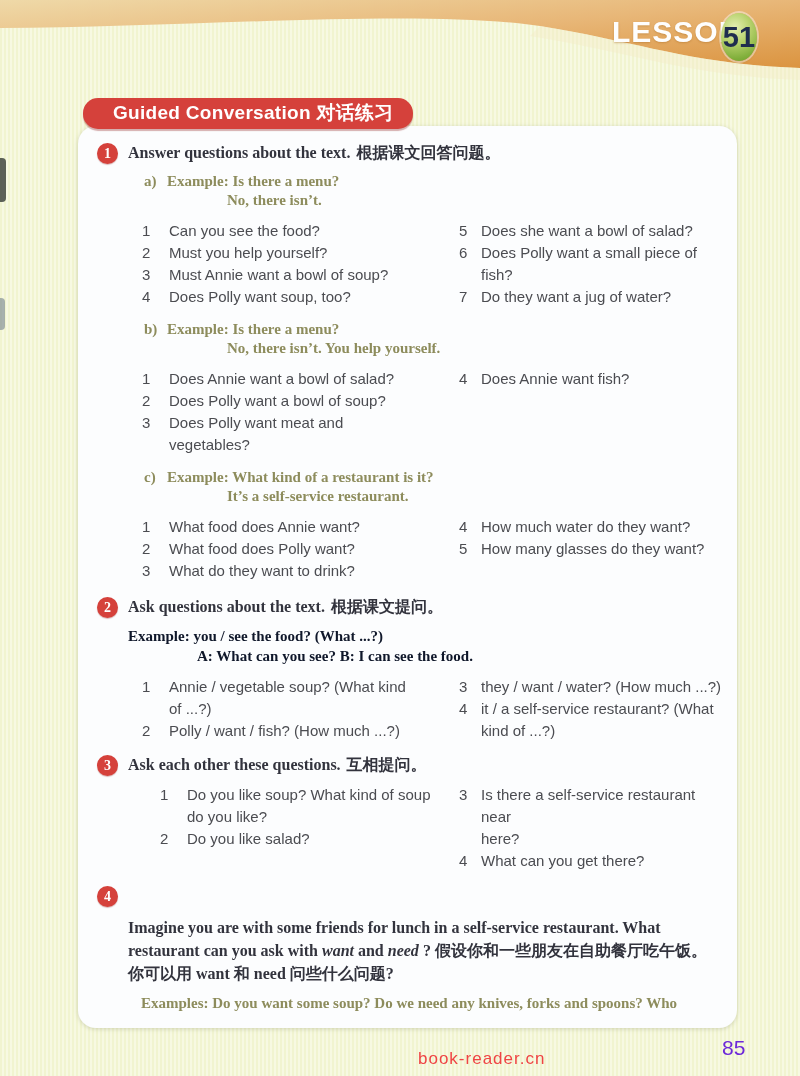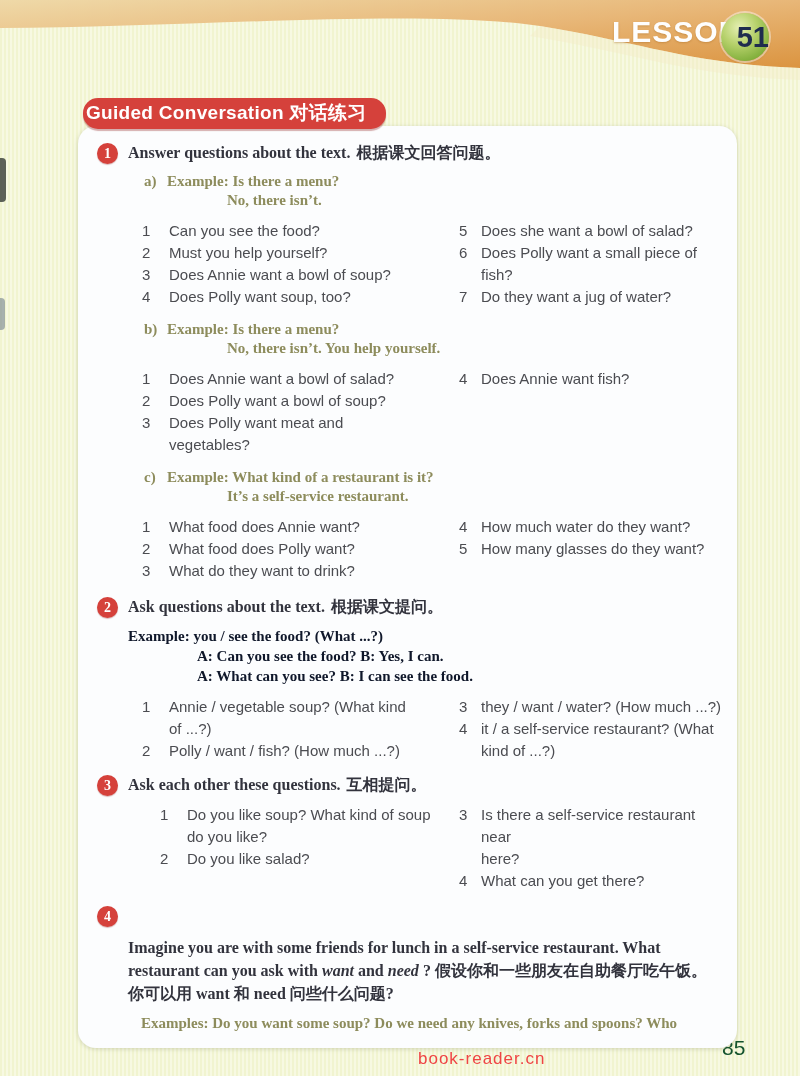--- a/index.html
+++ b/index.html
@@ -10,33 +10,33 @@
   }
   
   .band{position:absolute;top:0;left:0;width:800px;height:96px;}
   .lesson-word{
     position:absolute;top:15px;left:612px;
     font:bold 30px/34px "Liberation Sans",sans-serif;
     color:#fefefe;letter-spacing:1px;
     text-shadow:0 1px 2px rgba(170,110,40,.45);
   }
   .lesson-badge{
-    position:absolute;top:13px;left:721px;width:48px;height:48px;border-radius:50%;
+    position:absolute;top:13px;left:721px;width:36px;height:48px;border-radius:50%;
     background:radial-gradient(circle at 38% 30%,#e5efb2 0%,#b5d06a 40%,#7fae3a 78%,#6a9a2d 100%);
     box-shadow:0 0 0 2px rgba(255,255,255,.45), 0 1px 3px rgba(120,90,30,.4);
-    display:flex;align-items:center;justify-content:flex-end;
+    display:flex;align-items:center;justify-content:center;
   }
   .lesson-badge span{
     font:bold 29px/29px "Liberation Sans",sans-serif;color:#1f2c4e;
   }
   
   .banner{
     position:absolute;top:98px;left:83px;z-index:3;
     background:#d5413b;border-radius:15px;
-    padding:4px 19px 5px 3px;
+    padding:4px 19px 5px 30px;
     box-shadow:0 2px 1px rgba(140,30,25,.35);
   }
   .banner span{
     font:bold 19px/22px "Liberation Sans",sans-serif;color:#ffffff;letter-spacing:.3px;
   }
   
   .card{
     position:absolute;top:126px;left:78px;width:659px;z-index:2;
     background:#fcfdfe;border-radius:18px;
     box-shadow:0 1px 4px rgba(110,120,80,.28);
@@ -80,21 +80,21 @@
   .it{font-style:italic;}
   
   .smudge1{position:absolute;left:0;top:158px;width:6px;height:44px;background:#424741;
            border-radius:0 4px 4px 0;opacity:.85;}
   .smudge2{position:absolute;left:0;top:298px;width:5px;height:32px;background:#7d8a92;
            border-radius:0 4px 4px 0;opacity:.65;}
   
   .watermark{position:absolute;left:418px;top:1049px;
              font:400 17px/20px "Liberation Sans",sans-serif;color:#ef4444;letter-spacing:1px;}
   .pagenum{position:absolute;left:722px;top:1036px;
-           font:400 21px/24px "Liberation Sans",sans-serif;color:#14532d;}
+           font:400 21px/24px "Liberation Sans",sans-serif;color:#6d28d9;}
 </style>
 </head>
 <body>
 
 <div class="band">
   <svg width="800" height="96" viewBox="0 0 800 96">
     <defs>
       <linearGradient id="bandg" x1="0" y1="0" x2="1" y2="1">
         <stop offset="0" stop-color="#efd9a8"></stop>
         <stop offset="0.5" stop-color="#e8b778"></stop>
@@ -139,21 +139,21 @@
         <div class="qrow">
             <span class="qn">1</span>
             <span class="qt">Can you see the food?</span>
           </div>
         <div class="qrow">
             <span class="qn">2</span>
             <span class="qt">Must you help yourself?</span>
           </div>
         <div class="qrow">
             <span class="qn">3</span>
-            <span class="qt">Does Annie want a bowl of soup?</span>
+            <span class="qt">Must Annie want a bowl of soup?</span>
           </div>
         <div class="qrow">
             <span class="qn">4</span>
             <span class="qt">Does Polly want soup, too?</span>
           </div>
       </div>
       <div class="qcol right">
         <div class="qrow">
             <span class="qn">5</span>
             <span class="qt">Does she want a bowl of salad?</span>
@@ -237,21 +237,20 @@
 
   <div class="sec">
     <div class="exh">
       <div class="badge">2</div>
       <div class="t">
         <span>Ask questions about the text.</span><span class="zh">根据课文提问。</span>
       </div>
     </div>
     <div class="ex2gex">
       <div class="l1"><span>Example:</span> <span>you / see the food? (What ...?)</span></div>
-      <div class="l2">A: Can you see the food? B: Yes, I can.</div>
       <div class="l3">A: What can you see? B: I can see the food.</div>
     </div>
     <div class="qlist">
       <div class="qcol left">
         <div class="qrow">
             <span class="qn">1</span>
             <span class="qt">Annie / vegetable soup? (What kind
 of ...?)</span>
           </div>
         <div class="qrow">

